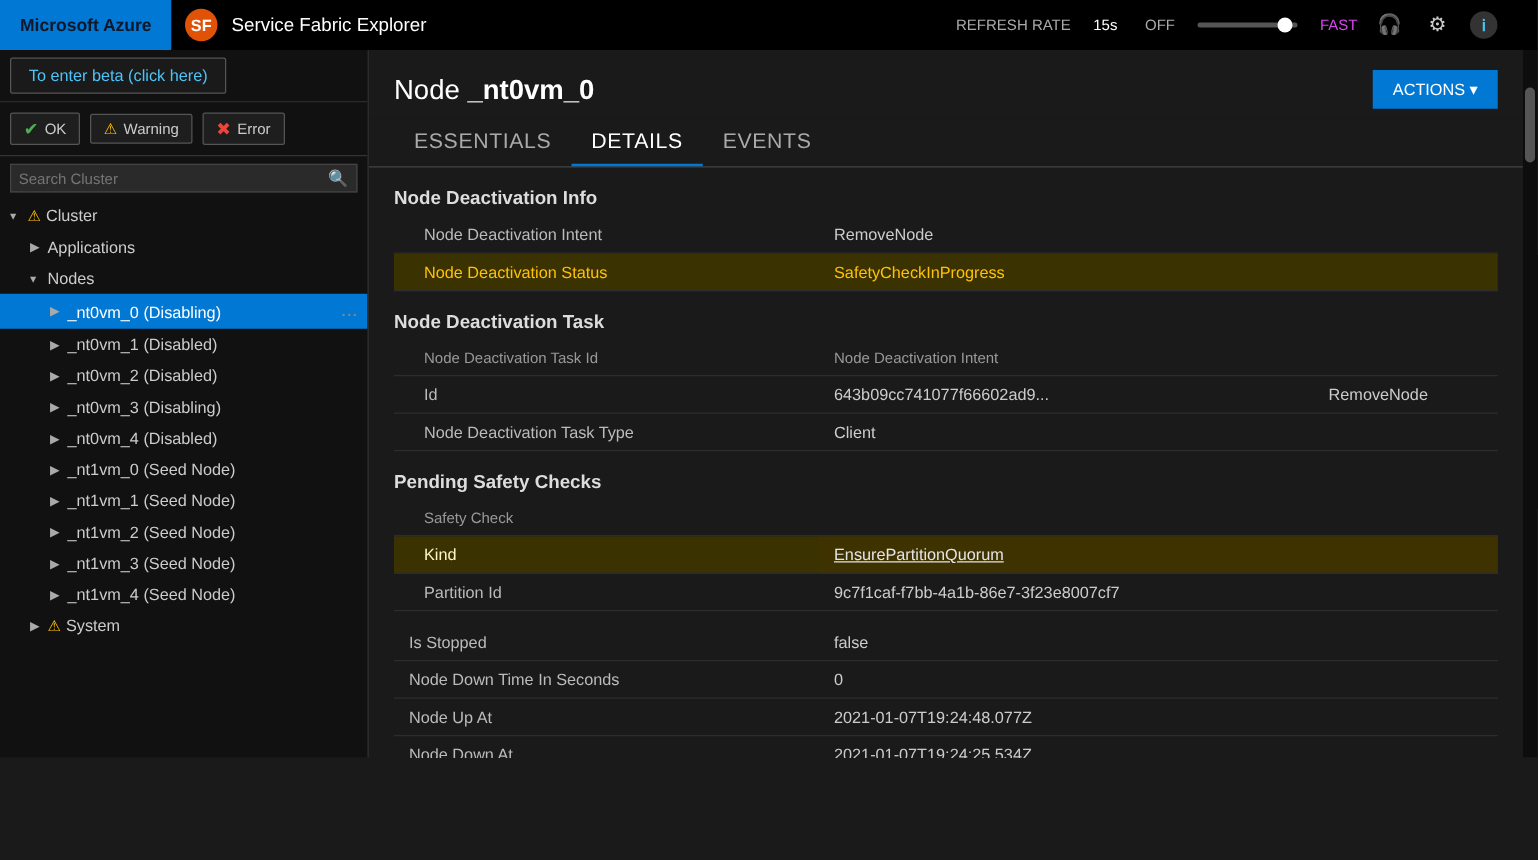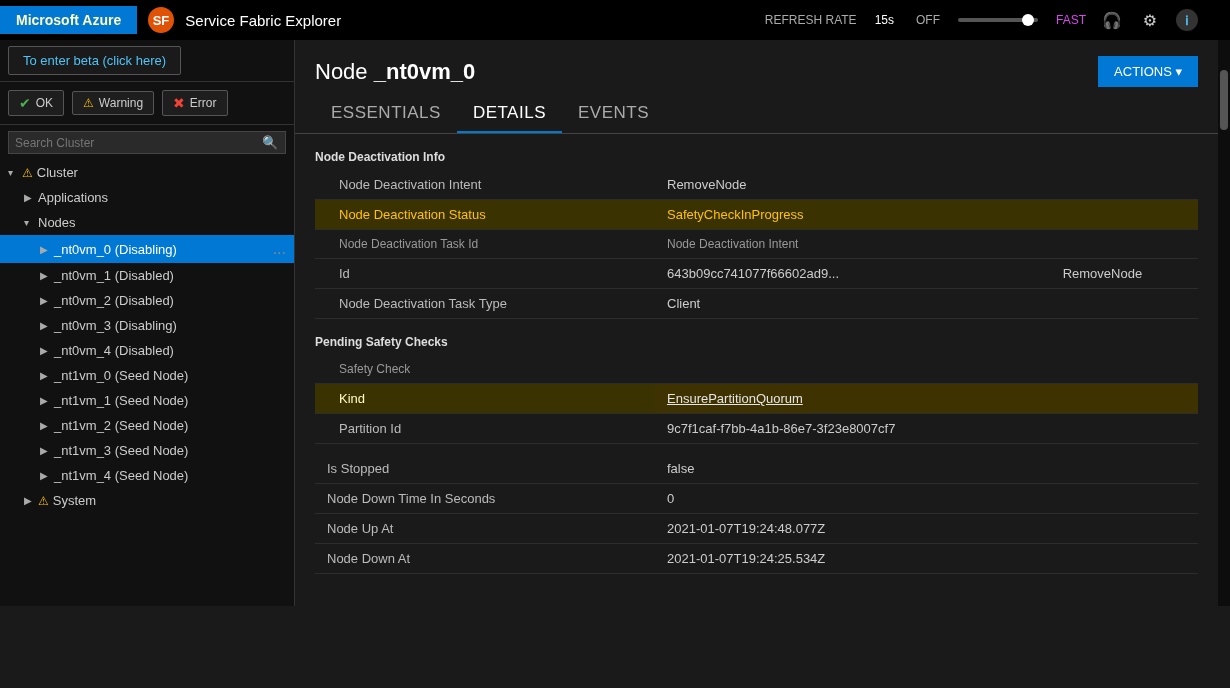--- a/index.html
+++ b/index.html
@@ -4,22 +4,22 @@
   <style>
     * { box-sizing: border-box; margin: 0; padding: 0; }
     body { font-family: 'Segoe UI', Arial, sans-serif; background: #1a1a1a; color: #ccc; font-size: 12px; overflow: hidden; }
 
     
     .top-nav {
       display: flex; align-items: center; height: 40px;
       background: #000; color: #fff;
     }
     .azure-brand {
-      background: #0078d4; height: 28px; display: flex; align-items: center;
-      padding: 0 16px; font-size: 14px; font-weight: 600; color: #fef9c3; white-space: nowrap;
+      background: #0078d4; height: 41px; display: flex; align-items: center;
+      padding: 0 16px; font-size: 14px; font-weight: 600; color: #0f172a; white-space: nowrap;
     }
     .nav-title { font-size: 15px; font-weight: 400; color: #fff; flex: 1; }
     .nav-right { display: flex; align-items: center; gap: 14px; padding-right: 32px; font-size: 12px; color: #aaa; }
     .refresh-label { color: #aaa; }
     .refresh-rate-val { color: #fff; margin: 0 4px; }
     .refresh-toggle { color: #aaa; margin: 0 4px; }
     .refresh-slider { width: 80px; height: 4px; background: #555; border-radius: 2px; position: relative; display: inline-block; vertical-align: middle; }
     .refresh-slider-thumb { width: 12px; height: 12px; background: #fff; border-radius: 50%; position: absolute; top: -4px; right: 4px; }
     .refresh-fast { color: #d946ef; margin-left: 4px; text-align: right; }
     .nav-icon { width: 24px; height: 24px; display: flex; align-items: center; justify-content: center; cursor: pointer; color: #ccc; font-size: 16px; }
@@ -97,21 +97,21 @@
       padding: 8px 16px; font-size: 17px; color: #aaa; cursor: pointer;
       border-bottom: 2px solid transparent; letter-spacing: 0.5px;
     }
     .tab.active { color: #fff; border-bottom: 2px solid #0078d4; }
 
     
     .content { padding: 16px 20px; }
 
     
     .section-title {
-      font-size: 12px; font-weight: 600; color: #ddd; margin: 12px 0 6px 0;
+      font-size: 15px; font-weight: 600; color: #ddd; margin: 12px 0 6px 0;
     }
     .section-title:first-child { margin-top: 0; }
 
     
     .detail-table { width: 100%; border-collapse: collapse; }
     .detail-table tr { border-bottom: 1px solid #2d2d2d; }
     .detail-table td {
       padding: 7px 12px; color: #ccc; font-size: 13px; vertical-align: middle;
     }
     .detail-table td:first-child { color: #bbb; font-weight: 500; width: 340px; }
@@ -283,20 +283,21 @@
           <td class="label-cell">Node Deactivation Intent</td>
           <td>RemoveNode</td>
         </tr>
         <tr class="row-highlighted">
           <td class="label-cell" style="color:#ffc107;">Node Deactivation Status</td>
           <td class="val-yellow">SafetyCheckInProgress</td>
         </tr>
       </tbody>
         </table>
 
+      <div class="section-title" style="margin-top:16px;">Node Deactivation Task</div>
       <table class="detail-table">
         <tbody>
             <tr class="sub-header">
           <td class="label-cell">Node Deactivation Task Id</td>
           <td>Node Deactivation Intent</td>
         </tr>
         <tr>
           <td class="label-cell">Id</td>
           <td>
             <span>643b09cc741077f66602ad9...</span>

